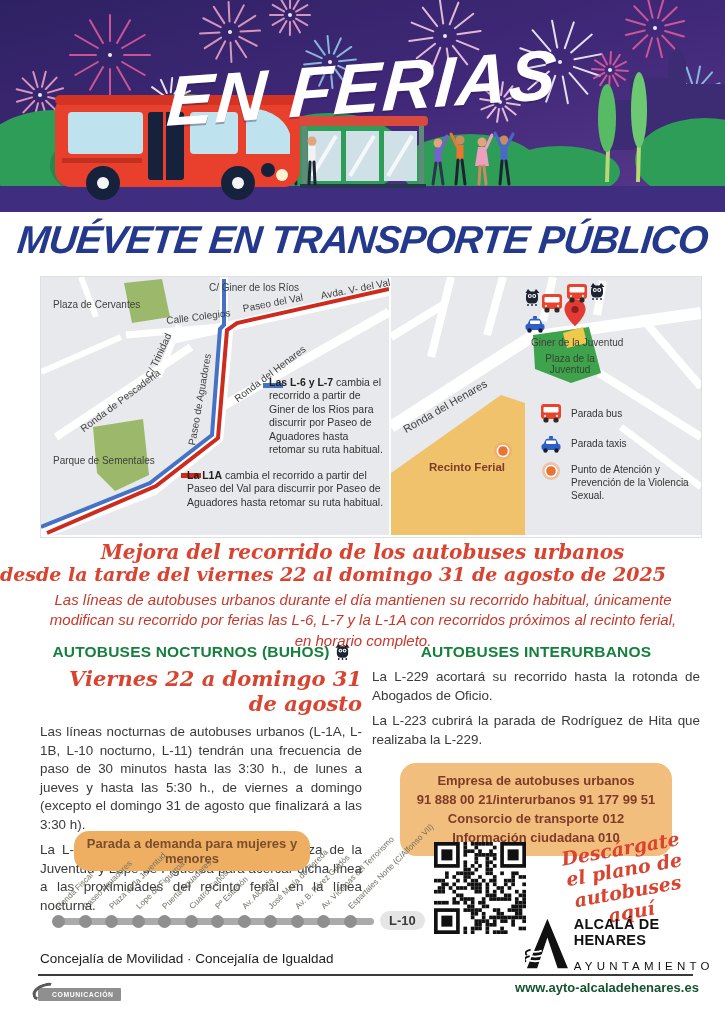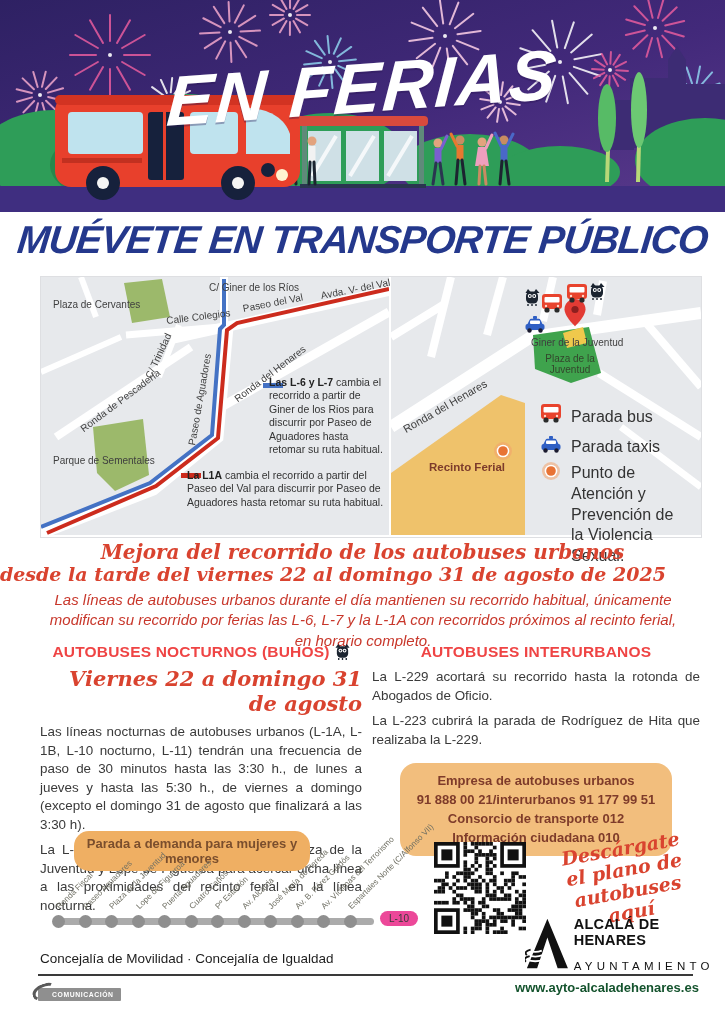--- a/index.html
+++ b/index.html
@@ -17,47 +17,47 @@
     letter-spacing:-1px;transform:skewX(-6deg);}
   
   .maps-wrap{position:absolute;left:40px;top:276px;width:660px;height:260px;
     border:1px solid #DEDFE2;background:#fff;display:flex;}
   .mapbox{position:relative;height:258px;}
   .mapbox svg{position:absolute;left:0;top:0;}
   .lbl{position:absolute;font-size:10px;color:#3F3F3F;white-space:nowrap;line-height:1.1;}
   .lbl.rot{transform-origin:0 100%;}
   .maplegend{position:absolute;font-size:10.5px;color:#333;line-height:1.28;}
   .maplegend b{color:#222;}
-  .rlegend-label{position:absolute;font-size:16px;color:#333;line-height:1.3;}
+  .rlegend-label{position:absolute;font-size:10px;color:#333;line-height:1.3;}
   
   .script{font-family:"DejaVu Serif",serif;font-style:italic;font-weight:700;color:#D9432F;}
   .improve1{position:absolute;left:0;top:540px;width:100%;text-align:center;font-size:20px;}
   .improve2{position:absolute;left:0;top:563px;width:100%;font-size:19px;}
   .intro{position:absolute;left:48px;top:590px;width:630px;text-align:center;
     font-style:italic;font-size:15px;color:#C8372B;line-height:1.35;font-weight:500;}
   
   .col{position:absolute;top:643px;}
   .col-left{left:40px;width:322px;}
   .col-right{left:372px;width:328px;}
-  .col-head{font-size:15.5px;font-weight:800;color:#ef4444;text-align:center;letter-spacing:.2px;}
+  .col-head{font-size:15.5px;font-weight:800;color:#15803d;text-align:center;letter-spacing:.2px;}
   .col-head .owl{display:inline-block;vertical-align:-3px;margin-left:5px;}
   .col-sub{text-align:right;font-size:21px;margin-top:2px;}
   .body-p{font-size:13.4px;color:#3A3A3A;text-align:justify;line-height:1.38;margin:7px 0 0 0;}
   .contact-box{margin:14px 28px 0 28px;background:#F2BE7D;border-radius:16px;
     padding:9px 6px;text-align:center;font-size:13px;color:#7E3B2A;line-height:1.45;font-weight:600;}
   .pill{position:absolute;left:74px;top:831px;width:236px;background:#EFAF63;border-radius:15px;
     text-align:center;font-size:13px;color:#7A4E2D;padding:5px 0;font-weight:600;}
   
   .route{position:absolute;left:40px;top:852px;width:400px;height:96px;}
   .route-line{position:absolute;left:16px;top:66px;width:318px;height:7px;background:#ABABAB;border-radius:4px;}
   .route-dot{position:absolute;width:13px;height:13px;border-radius:50%;background:#8F8F8F;top:63px;}
   .route-stop-label{position:absolute;font-size:8.2px;color:#6E6E62;white-space:nowrap;
     transform:rotate(-45deg);transform-origin:0 100%;top:50px;}
-  .l10-badge{position:absolute;left:340px;top:59px;background:#ec4899;border-radius:11px;
-    padding:2px 9px;font-weight:400;font-size:10px;color:#3A3A3A;}
+  .l10-badge{position:absolute;left:340px;top:59px;background:#e5e5e5;border-radius:11px;
+    padding:2px 9px;font-weight:700;font-size:13px;color:#3A3A3A;}
   
   .qr{position:absolute;left:434px;top:842px;width:92px;height:92px;}
   .qr-caption{position:absolute;left:542px;top:838px;width:168px;text-align:center;
     font-size:19px;line-height:1.12;transform:rotate(-10deg);}
   
   .concejalia{position:absolute;left:40px;top:951px;font-size:13.5px;color:#1D1D1D;}
   .citylogo{position:absolute;left:525px;top:916px;display:flex;align-items:center;}
   .citylogo-text{margin-left:4px;}
   .org-name{font-size:14.5px;font-weight:800;color:#111;letter-spacing:.2px;}
   .org-sub{font-size:11.5px;color:#111;letter-spacing:4.2px;margin-top:12px;}

